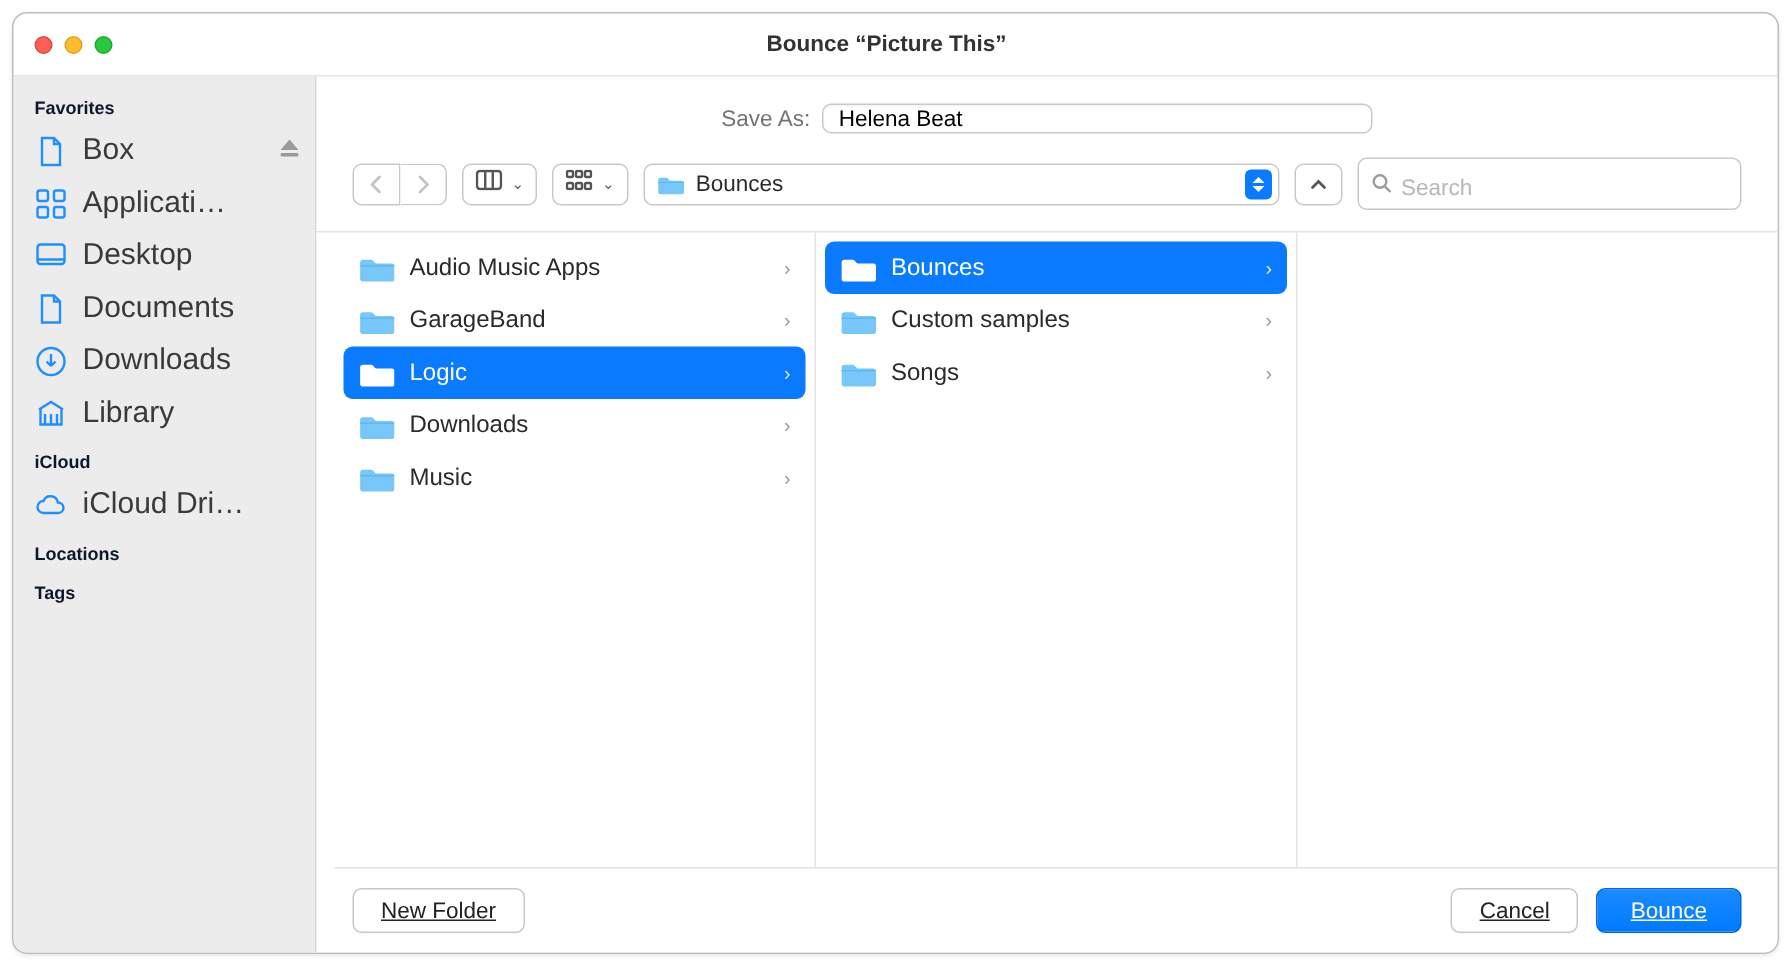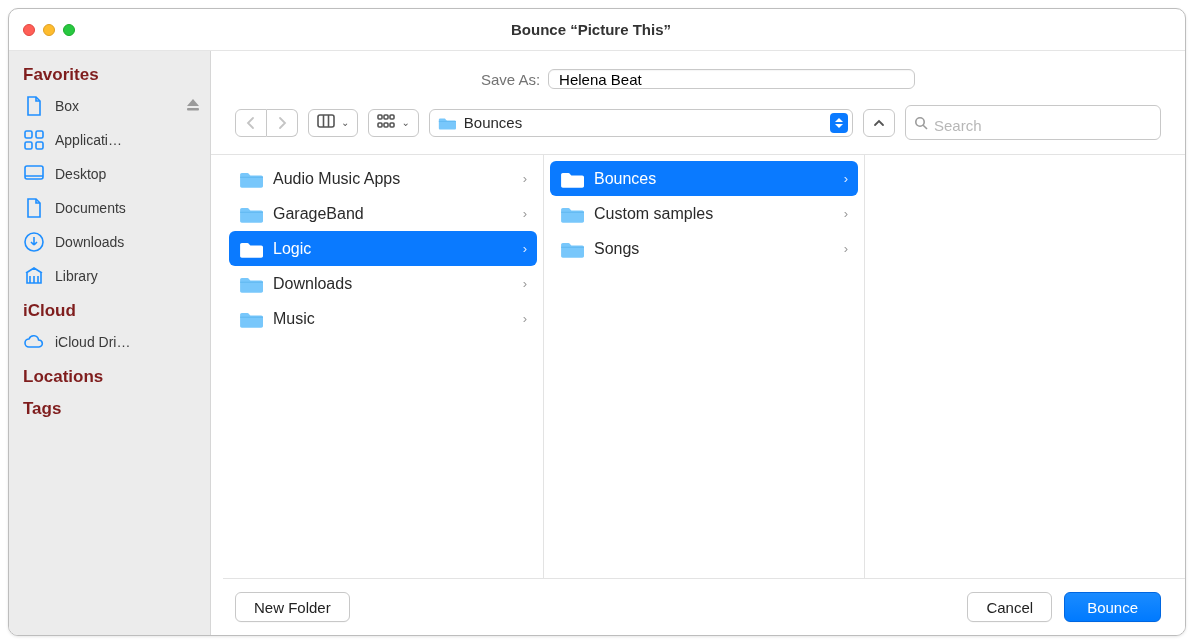--- a/index.html
+++ b/index.html
@@ -34,32 +34,32 @@
 
   
   .sidebar {
     width: 202px; background: #ececec;
     border-right: 1px solid #d6d6d6;
     padding-top: 6px;
     font-size: 15px;
     display: flex; flex-direction: column;
     overflow: hidden;
   }
-  .sb-header { color: #7f1d1d; font-size: 17px; font-weight: 600; padding: 8px 14px 4px; }
+  .sb-header { color: #0f172a; font-size: 12px; font-weight: 600; padding: 8px 14px 4px; }
   .sb-item {
     display: flex; align-items: center;
     padding: 6px 10px 6px 14px;
     color: #3a3a3a;
     cursor: default;
     white-space: nowrap;
     overflow: hidden;
   }
   .sb-icon { width: 22px; height: 22px; margin-right: 10px; flex: none; display: inline-flex; align-items: center; justify-content: center; }
   .sb-icon svg { width: 22px; height: 22px; }
-  .sb-label { overflow: hidden; text-overflow: ellipsis; font-size: 14px; color: #3a3a3a; }
+  .sb-label { overflow: hidden; text-overflow: ellipsis; font-size: 20px; color: #3a3a3a; }
   .sb-eject { margin-left: auto; color: #9a9a9a; }
 
   
   .main {
     flex: 1; display: flex; flex-direction: column; min-width: 0;
     background: #fff;
   }
   .save-row {
     display: flex; align-items: center; justify-content: center;
     padding: 18px 0 10px;
@@ -162,20 +162,21 @@
     gap: 12px;
   }
   .spacer { flex: 1; }
   .btn {
     height: 30px; padding: 0 18px;
     border: 1px solid #c8c8c8; border-radius: 6px;
     background: #fff; font-size: 15px; color: #222;
     display: inline-flex; align-items: center; justify-content: center;
     cursor: default;
     box-shadow: 0 0.5px 0 rgba(0,0,0,0.05);
+    text-decoration: underline;
   }
   .btn.primary {
     background: linear-gradient(#1a8bff, #007aff);
     border: 1px solid #0066e0; color: #fff;
     padding: 0 22px;
   }
 </style>
 </head>
 <body>
 

